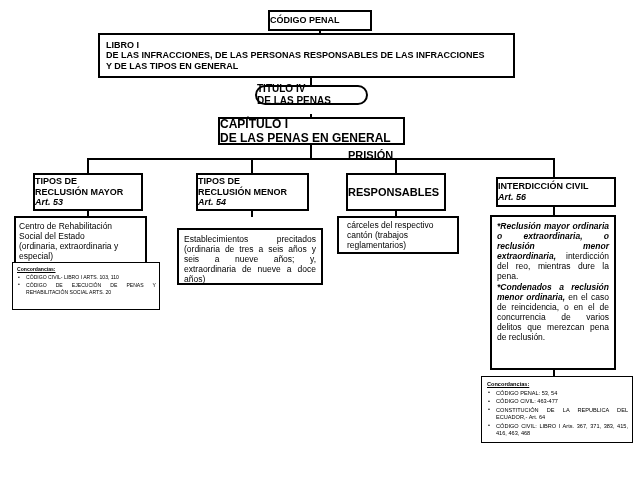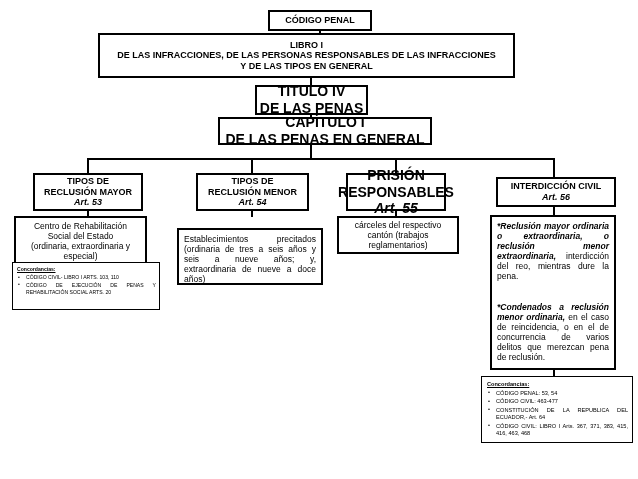--- a/index.html
+++ b/index.html
@@ -18,21 +18,21 @@
     background: #ffffff;
     overflow: hidden;
   }
   .box {
     position: absolute;
     box-sizing: border-box;
     background: #ffffff;
     border: 2px solid #000000;
     display: flex;
     flex-direction: column;
-    align-items: center;
+    align-items: flex-start;
     justify-content: center;
     text-align: center;
     line-height: 1.18;
   }
   .box.thin { border-width: 1px; }
   .box.left { text-align: left; align-items: stretch; justify-content: flex-start; }
   .ttl {
     font-weight: bold;
   }
   .sub {
@@ -45,34 +45,34 @@
   .line {
     position: absolute;
     background: #000000;
   }
   .vline { width: 2px; }
   .hline { height: 2px; }
 
   
   #b-codigo   { left: 268px; top: 10px;  width: 104px; height: 21px; font-size: 9px; }
   #b-libro    { left: 98px;  top: 33px;  width: 417px; height: 45px; font-size: 9px; padding: 16px 6px; }
-  #b-titulo   { left: 255px; top: 85px;  width: 113px; height: 30px; font-size: 14px; }
-  #b-capitulo { left: 218px; top: 117px; width: 214px; height: 28px; font-size: 14px; }
+  #b-titulo   { left: 255px; top: 85px;  width: 113px; height: 20px; font-size: 10px; border-radius: 14px; }
+  #b-capitulo { left: 218px; top: 117px; width: 187px; height: 28px; font-size: 12px; }
 
   #b-h1 { left: 33px;  top: 173px; width: 110px; height: 38px; font-size: 9px; }
   #b-h2 { left: 196px; top: 173px; width: 113px; height: 38px; font-size: 9px; }
-  #b-h3 { left: 346px; top: 173px; width: 100px; height: 38px; font-size: 14px; }
+  #b-h3 { left: 346px; top: 173px; width: 100px; height: 38px; font-size: 11px; gap: 24px; }
   #b-h4 { left: 496px; top: 177px; width: 120px; height: 30px; font-size: 9px; }
 
   #b-c1 { left: 14px;  top: 216px; width: 133px; height: 50px; font-size: 8.5px; padding: 4px 3px; }
   #b-c2 { left: 177px; top: 216px; width: 146px; height: 57px; font-size: 8.5px;
           text-align: justify; align-items: stretch; justify-content: flex-start; padding: 4px 5px; margin-top: 12px; }
   #b-c3 { left: 337px; top: 216px; width: 122px; height: 38px; font-size: 8.5px; padding: 2px 8px; }
   #b-c4 { left: 490px; top: 215px; width: 126px; height: 155px; font-size: 8.5px;
-          text-align: justify; align-items: stretch; justify-content: flex-start; padding: 4px 5px; gap: 20px; }
+          text-align: justify; align-items: stretch; justify-content: flex-start; padding: 4px 5px; }
 
   #b-conc1 { left: 12px;  top: 262px; width: 148px; height: 48px; font-size: 5.1px; padding: 3px 3px 3px 4px; }
   #b-conc2 { left: 481px; top: 376px; width: 152px; height: 67px; font-size: 5.6px; padding: 4px 4px 4px 5px; }
 
   .conc-title {
     font-weight: bold;
     text-decoration: underline;
     margin-bottom: 2px;
   }
   .conc-list {

